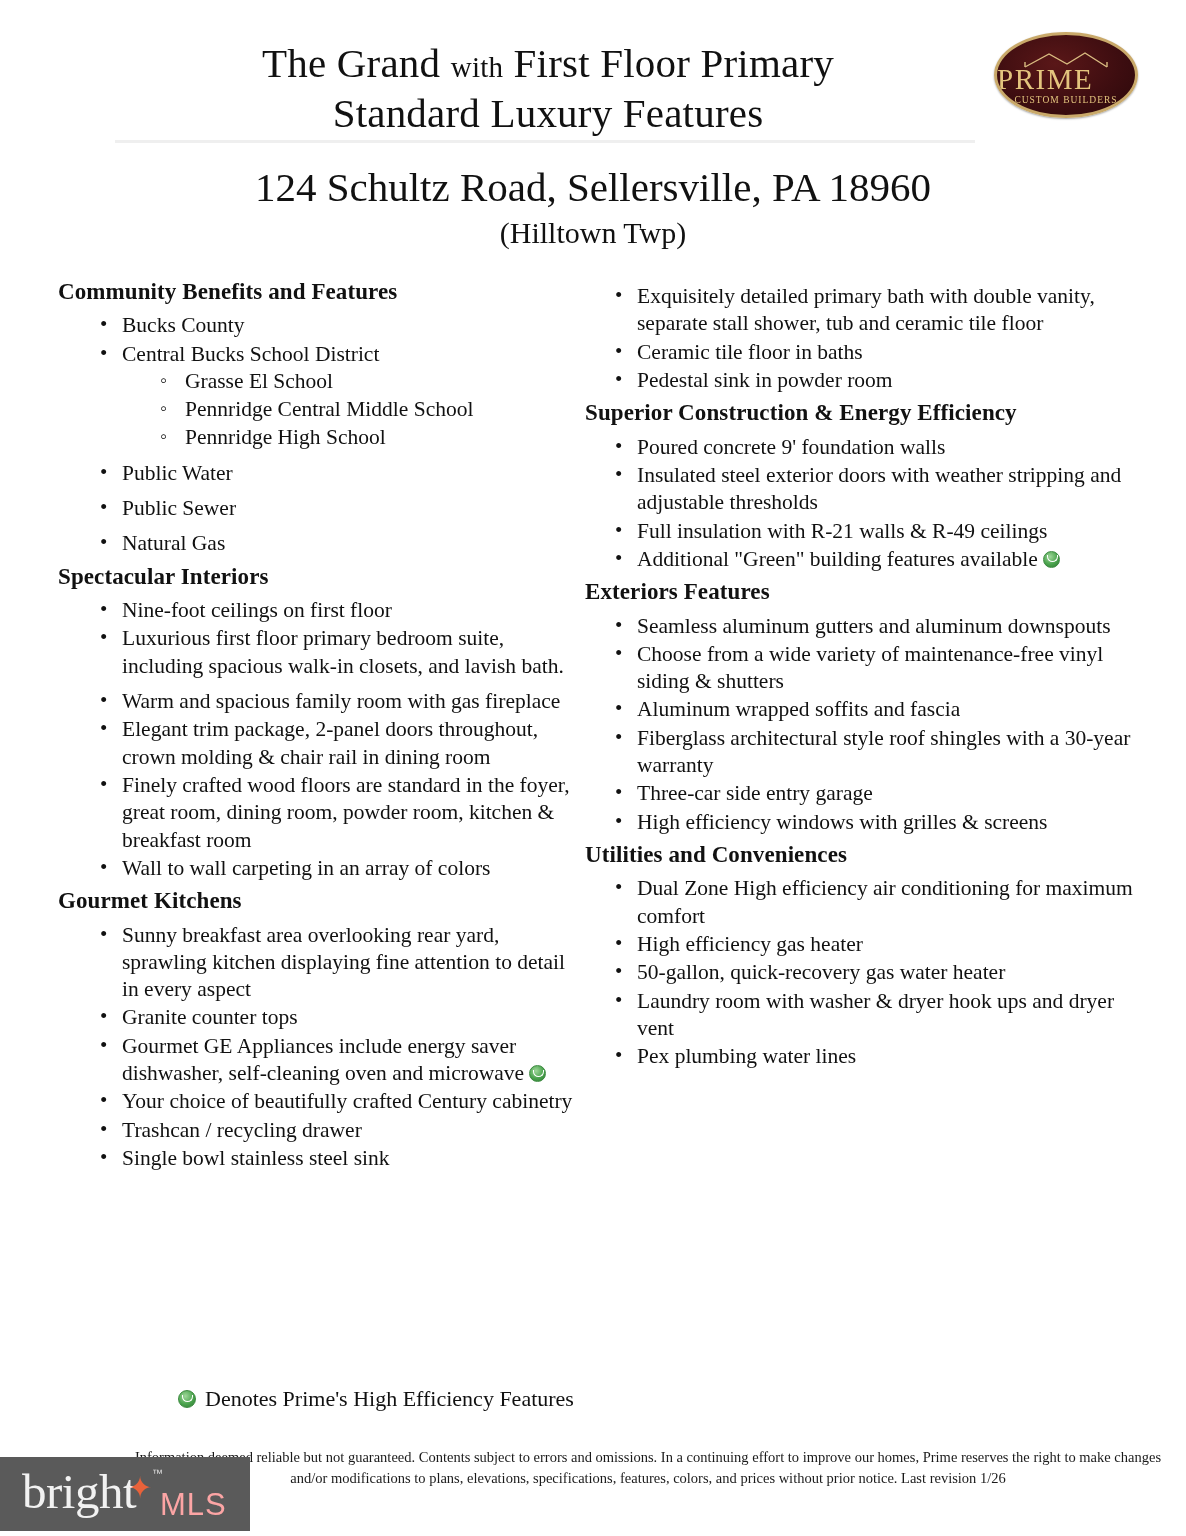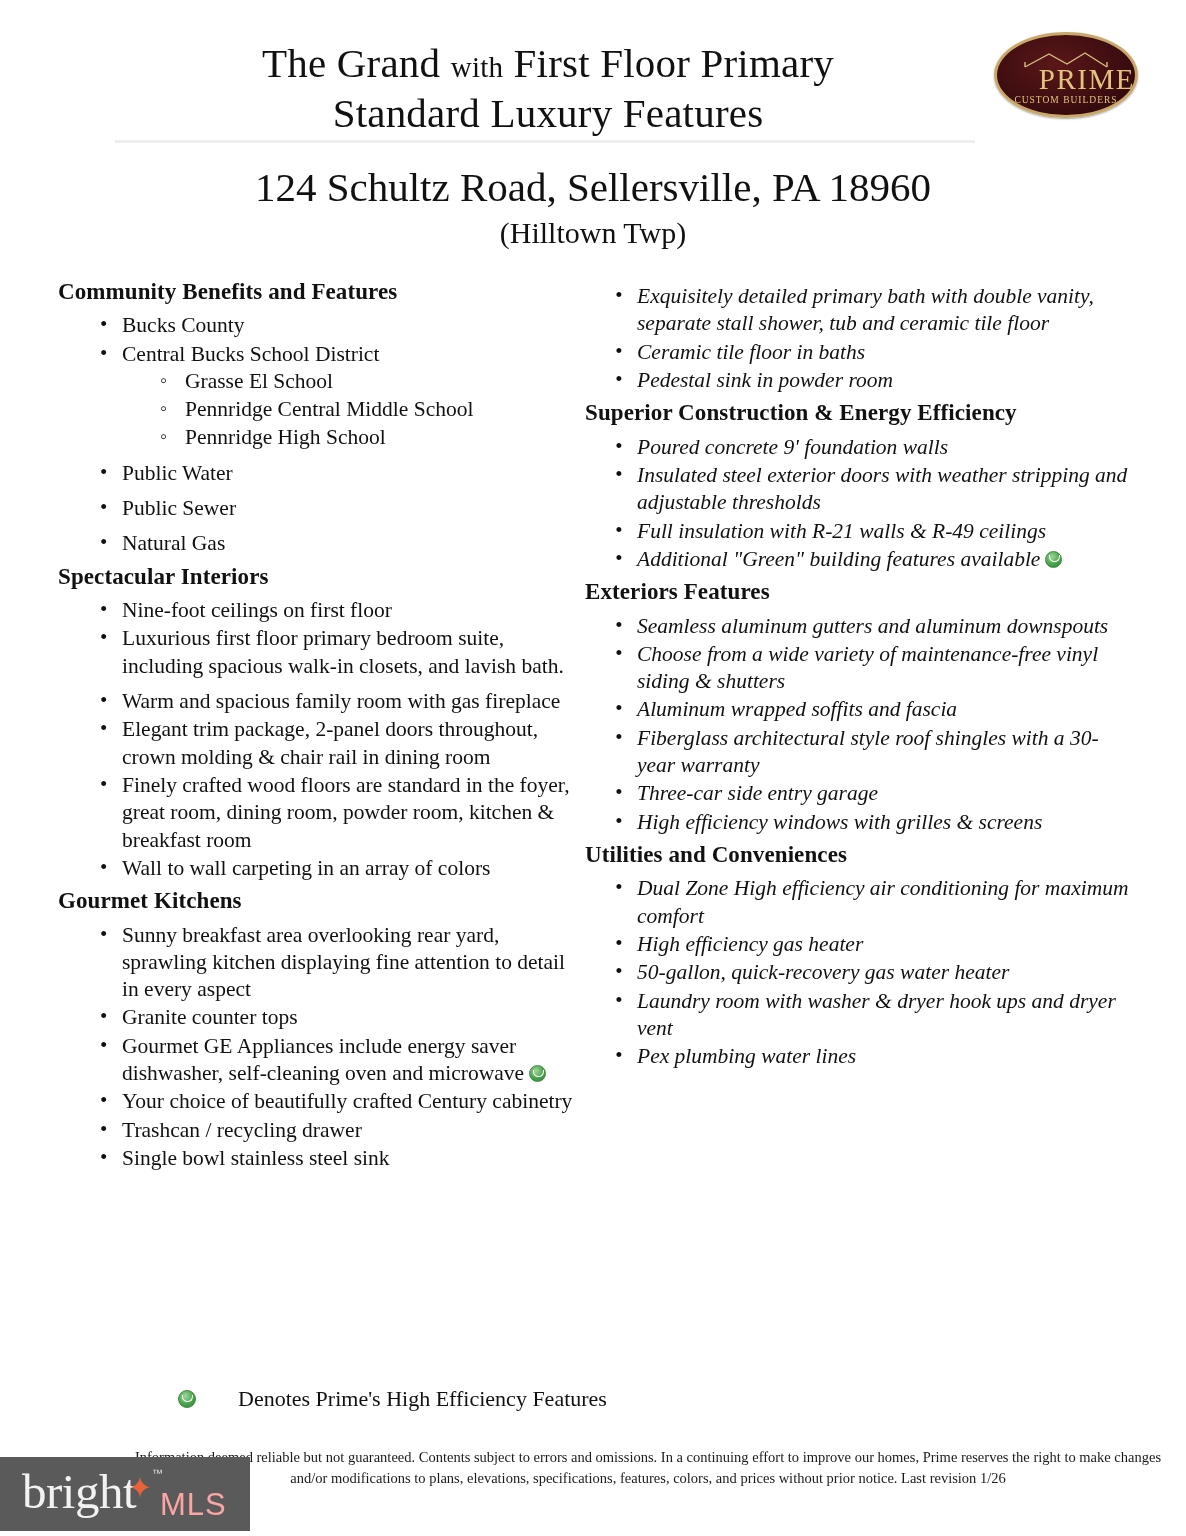--- a/index.html
+++ b/index.html
@@ -58,21 +58,21 @@
     left: 50%;
     transform: translateX(-50%);
     width: 86px;
     height: 20px;
   }
   .logo-prime {
     position: absolute;
     top: 30px;
     left: 0;
     right: 0;
-    text-align: right;
+    text-align: left;
     color: #e3c47e;
     font-family: "Liberation Serif", serif;
     font-size: 29px;
     letter-spacing: 1.5px;
     line-height: 1;
   }
   .logo-sub {
     position: absolute;
     top: 60px;
     left: 0;
@@ -151,21 +151,20 @@
   }
   ul.bullets > li::before {
     content: "\2022";
     position: absolute;
     left: 42px;
     top: -1px;
     font-size: 21px;
   }
   ul.bullets.tight > li {
     padding-left: 52px;
-    font-style: italic;
   }
   ul.bullets.tight > li::before {
     left: 30px;
   }
   ul.sub {
     list-style: none;
     margin: 0;
     padding: 0;
   }
   ul.sub > li {
@@ -211,21 +210,20 @@
 
   
   .legend {
     position: absolute;
     top: 1386px;
     left: 178px;
     font-size: 22px;
     line-height: 1.2;
     display: flex;
     align-items: center;
-    gap: 33px;
   }
   .legend .eco {
     margin-left: 0;
     margin-right: 9px;
     width: 18px;
     height: 18px;
     vertical-align: middle;
   }
 
   

